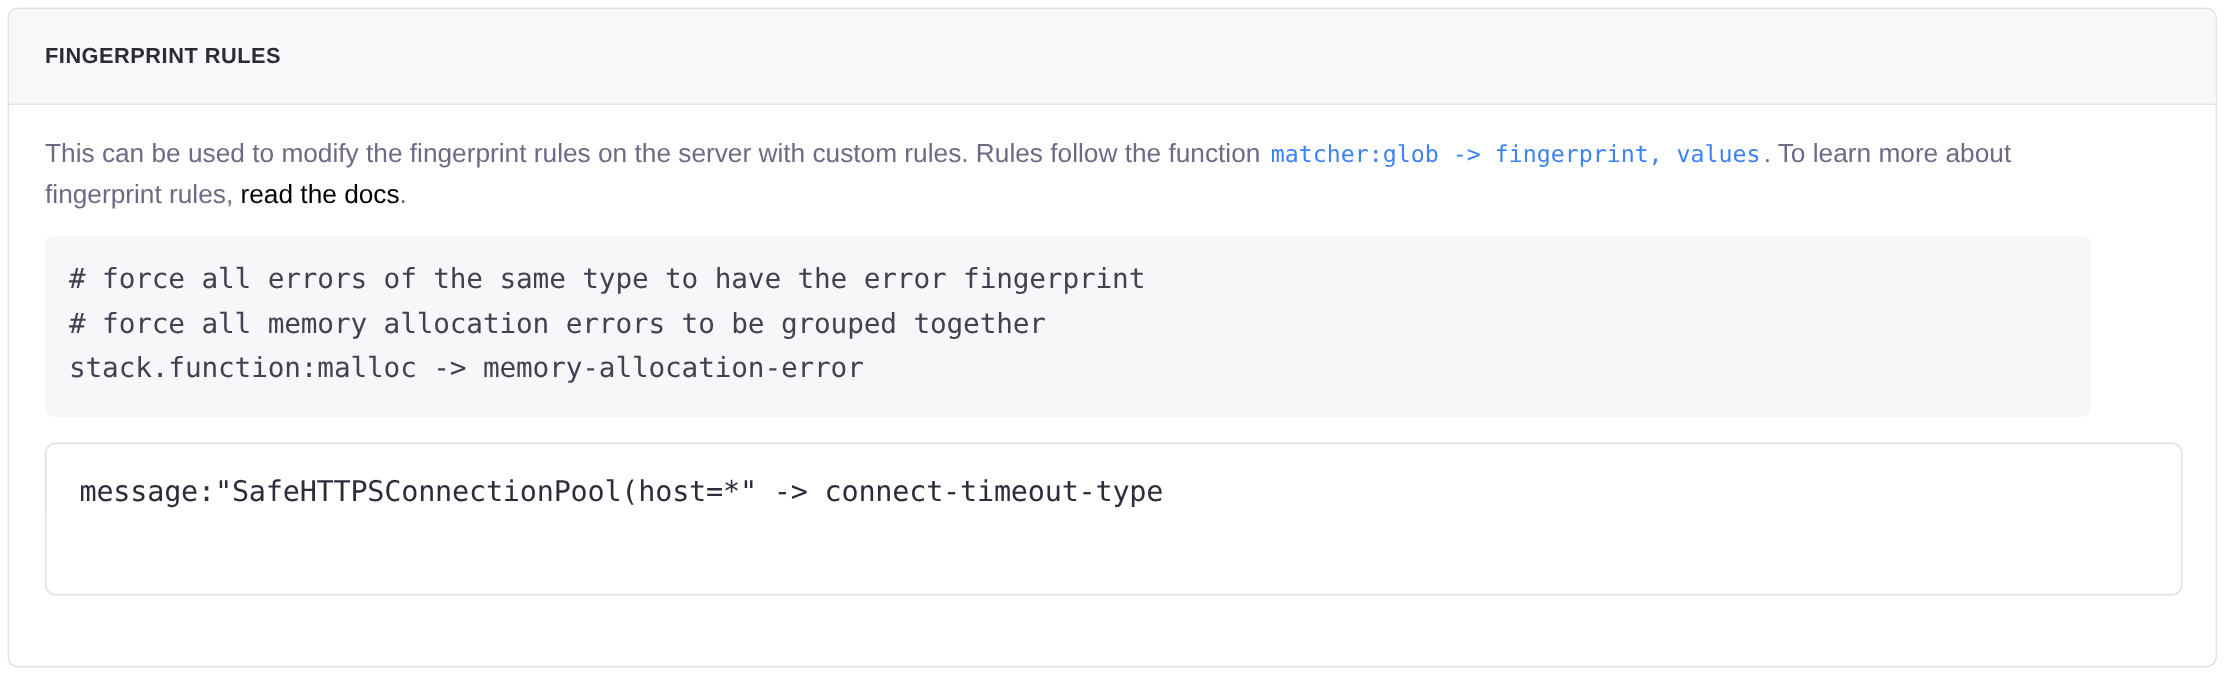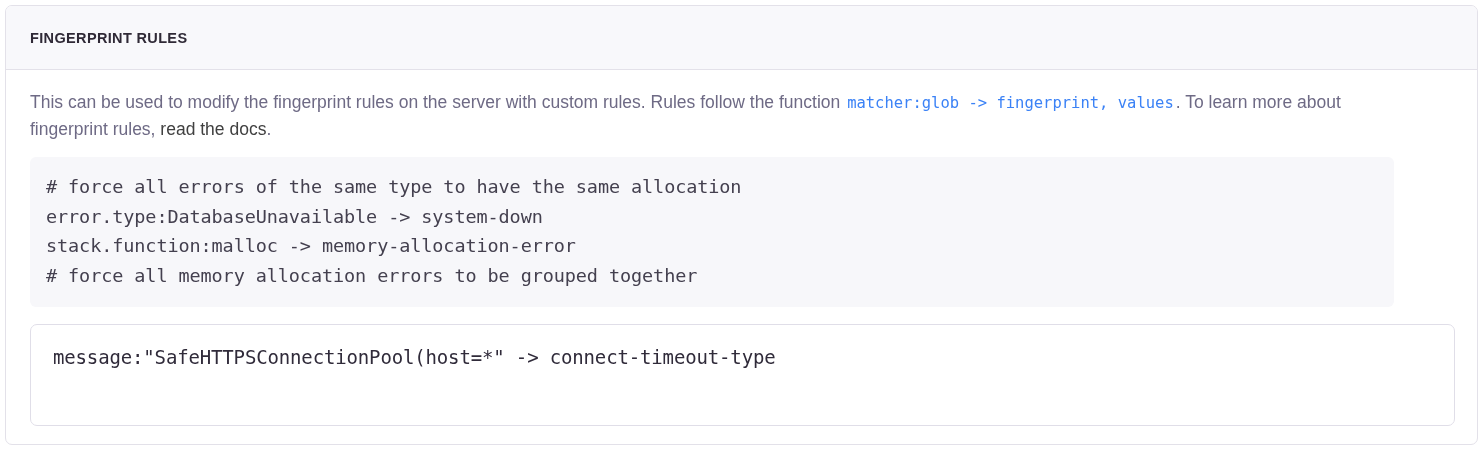--- a/index.html
+++ b/index.html
@@ -59,21 +59,21 @@
 
   .inline-code {
     font-family: "DejaVu Sans Mono", "Liberation Mono", monospace;
     font-size: 15.5px;
     color: #3b82f6;
     padding: 0 2px;
     white-space: pre;
   }
 
   .doc-link {
-    color: #404040;
+    color: #000000;
     text-decoration: none;
   }
 
   .code-block {
     background: #f7f7fa;
     border-radius: 6px;
     padding: 15px 16px 17px 16px;
     margin: 0 0 17px 0;
     width: 1364px;
     box-sizing: border-box;
@@ -116,22 +116,21 @@
     <div class="panel-title">FINGERPRINT RULES</div>
   </div>
 
   <div class="panel-body">
 
     <p class="description">
       <span>This can be used to modify the fingerprint rules on the server with custom rules. Rules follow the function </span><span class="inline-code">matcher:glob -&gt; fingerprint, values</span><span>. To learn more about fingerprint rules, </span><a class="doc-link" href="#">read the docs</a><span>.</span>
     </p>
 
     <div class="code-block">
-      <div class="code-line"># force all errors of the same type to have the same allocation</div>
-      <div class="code-line">error.type:DatabaseUnavailable -&gt; system-down</div>
+      <div class="code-line"># force all errors of the same type to have the error fingerprint</div>
+      <div class="code-line"># force all memory allocation errors to be grouped together</div>
       <div class="code-line">stack.function:malloc -&gt; memory-allocation-error</div>
-      <div class="code-line"># force all memory allocation errors to be grouped together</div>
     </div>
 
     <textarea class="rules-textarea" spellcheck="false" placeholder="" style="">message:"SafeHTTPSConnectionPool(host=*" -&gt; connect-timeout-type</textarea>
 
   </div>
 </div>
 
 </body></html>

